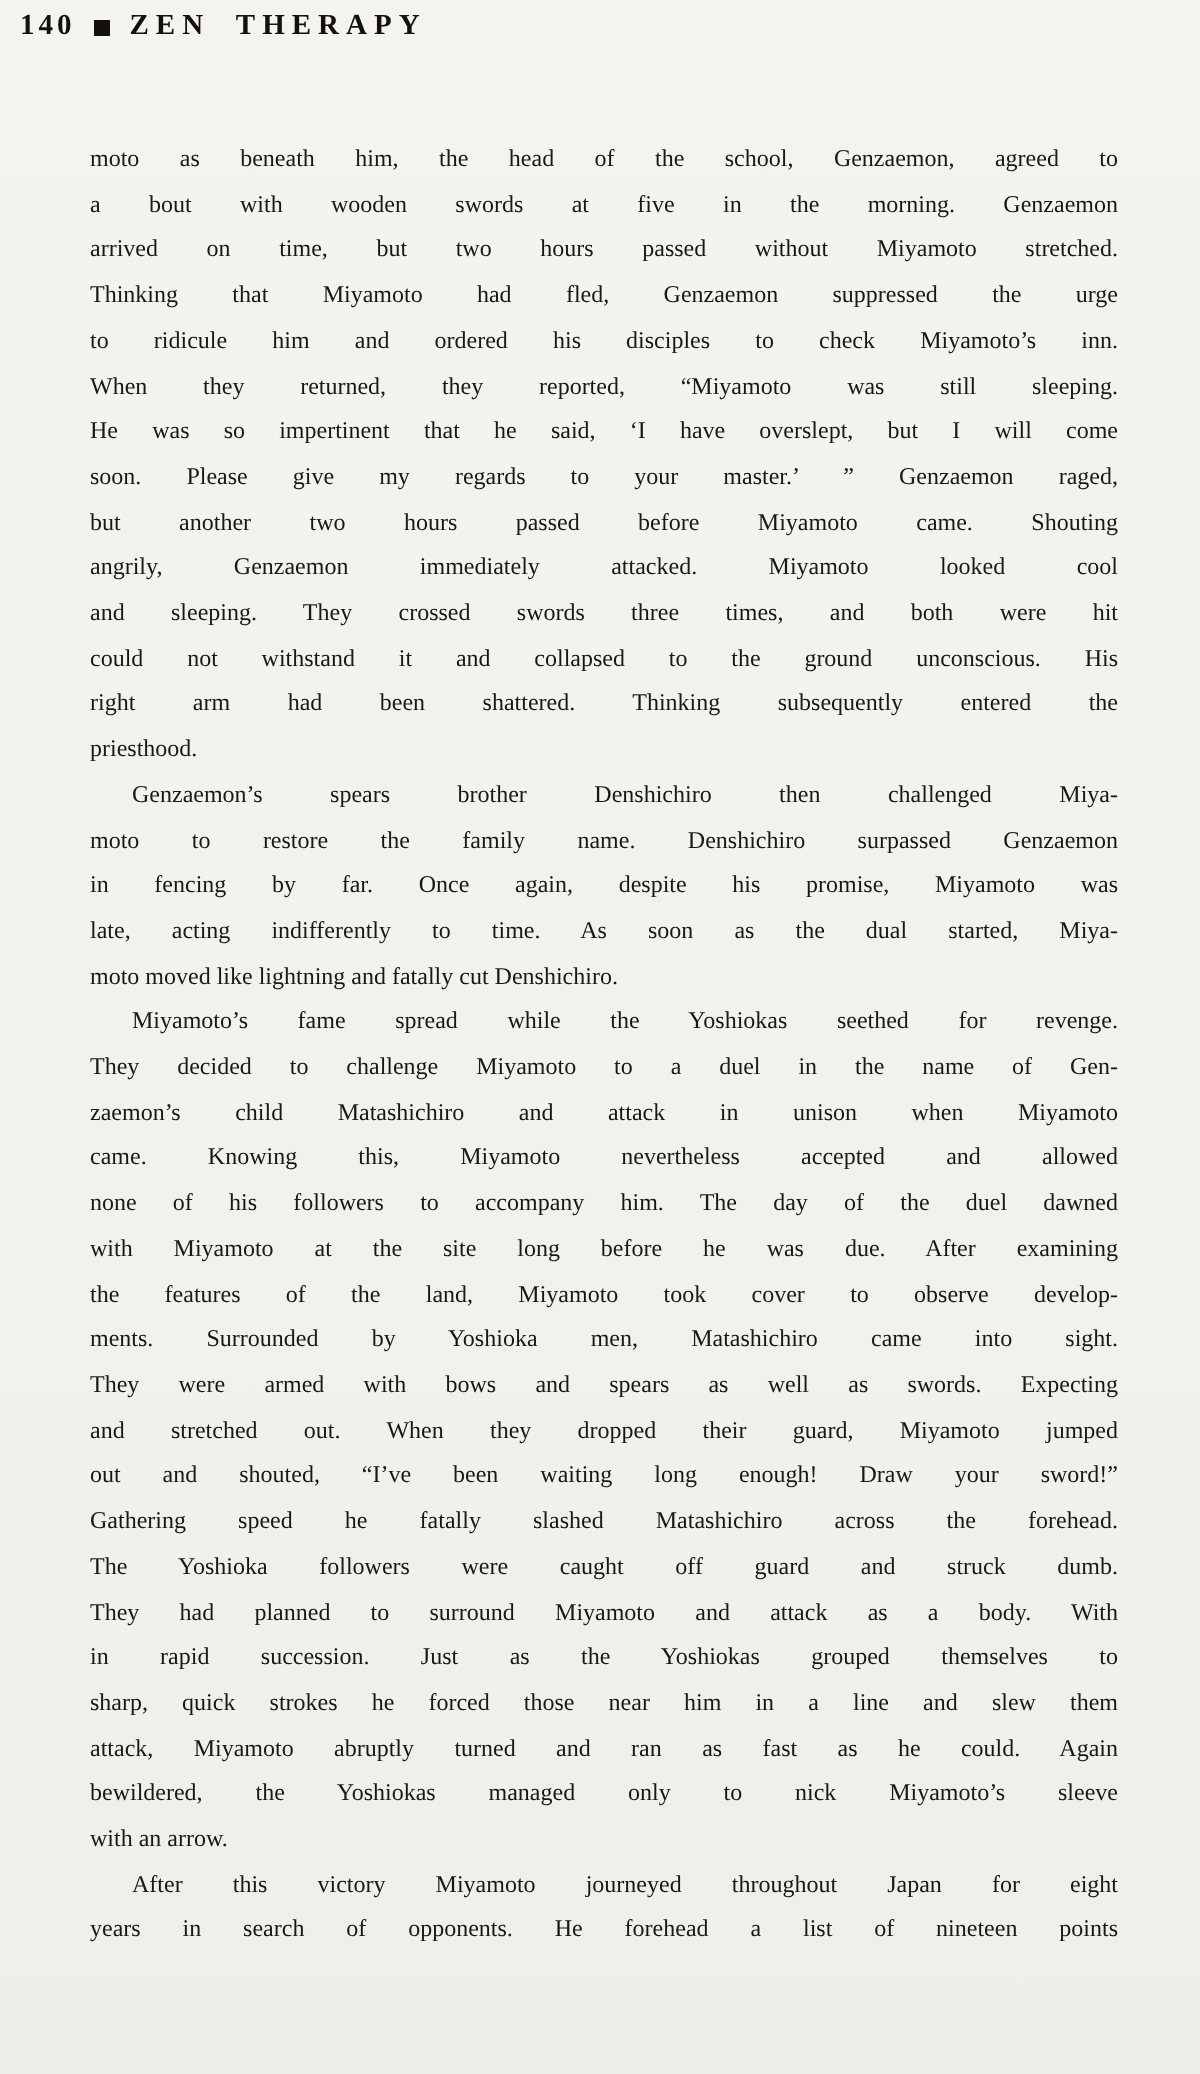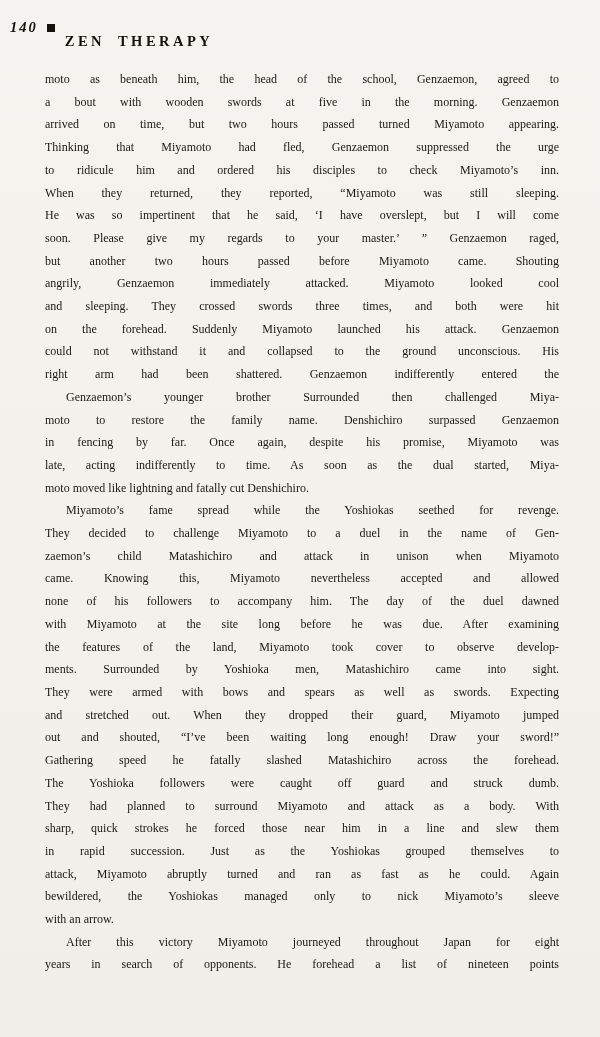--- a/index.html
+++ b/index.html
@@ -22,33 +22,31 @@
     left: 10px;
     display: flex;
     align-items: center;
     font-weight: bold;
     font-size: 14.5px;
     color: #14110c;
   }
   .running-head .page-number {
     letter-spacing: 2px;
     margin-right: 9px;
-    font-style: italic;
   }
   .running-head .sq {
     width: 8px;
     height: 8px;
     background: #14110c;
     display: inline-block;
     margin-right: 10px;
   }
   .running-head .book-title {
     letter-spacing: 3.5px;
     word-spacing: 6px;
-    margin-top: 28px;
   }
   .body-text {
     position: absolute;
     top: 68px;
     left: 45px;
     width: 514px;
     font-size: 12px;
     line-height: 22.7px;
   }
   .para { margin: 0; }
@@ -70,57 +68,57 @@
 <div class="page">
   <header class="running-head">
     <span class="page-number">140</span>
     <span class="sq"></span>
     <span class="book-title">ZEN THERAPY</span>
   </header>
   <main class="body-text" id="body-text">
       <div class="para">
         <div class="line">moto as beneath him, the head of the school, Genzaemon, agreed to</div>
         <div class="line">a bout with wooden swords at five in the morning. Genzaemon</div>
-        <div class="line">arrived on time, but two hours passed turned Miyamoto appearing.</div>
+        <div class="line">arrived on time, but two hours passed without Miyamoto stretched.</div>
         <div class="line">Thinking that Miyamoto had fled, Genzaemon suppressed the urge</div>
         <div class="line">to ridicule him and ordered his disciples to check Miyamoto’s inn.</div>
         <div class="line">When they returned, they reported, “Miyamoto was still sleeping.</div>
         <div class="line">He was so impertinent that he said, ‘I have overslept, but I will come</div>
         <div class="line">soon. Please give my regards to your master.’ ” Genzaemon raged,</div>
         <div class="line">but another two hours passed before Miyamoto came. Shouting</div>
         <div class="line">angrily, Genzaemon immediately attacked. Miyamoto looked cool</div>
         <div class="line">and sleeping. They crossed swords three times, and both were hit</div>
-        <div class="line">on the forehead. Suddenly Miyamoto launched his attack. Genzaemon</div>
         <div class="line">could not withstand it and collapsed to the ground unconscious. His</div>
-        <div class="line">right arm had been shattered. Genzaemon indifferently entered the</div>
+        <div class="line">right arm had been shattered. Thinking subsequently entered the</div>
+        <div class="line last">priesthood.</div>
       </div>
       <div class="para indent">
-        <div class="line">Genzaemon’s younger brother Surrounded then challenged Miya-</div>
+        <div class="line">Genzaemon’s spears brother Denshichiro then challenged Miya-</div>
         <div class="line">moto to restore the family name. Denshichiro surpassed Genzaemon</div>
         <div class="line">in fencing by far. Once again, despite his promise, Miyamoto was</div>
         <div class="line">late, acting indifferently to time. As soon as the dual started, Miya-</div>
         <div class="line last">moto moved like lightning and fatally cut Denshichiro.</div>
       </div>
       <div class="para indent">
         <div class="line">Miyamoto’s fame spread while the Yoshiokas seethed for revenge.</div>
         <div class="line">They decided to challenge Miyamoto to a duel in the name of Gen-</div>
         <div class="line">zaemon’s child Matashichiro and attack in unison when Miyamoto</div>
         <div class="line">came. Knowing this, Miyamoto nevertheless accepted and allowed</div>
         <div class="line">none of his followers to accompany him. The day of the duel dawned</div>
         <div class="line">with Miyamoto at the site long before he was due. After examining</div>
         <div class="line">the features of the land, Miyamoto took cover to observe develop-</div>
         <div class="line">ments. Surrounded by Yoshioka men, Matashichiro came into sight.</div>
         <div class="line">They were armed with bows and spears as well as swords. Expecting</div>
         <div class="line">and stretched out. When they dropped their guard, Miyamoto jumped</div>
         <div class="line">out and shouted, “I’ve been waiting long enough! Draw your sword!”</div>
         <div class="line">Gathering speed he fatally slashed Matashichiro across the forehead.</div>
         <div class="line">The Yoshioka followers were caught off guard and struck dumb.</div>
         <div class="line">They had planned to surround Miyamoto and attack as a body. With</div>
+        <div class="line">in rapid succession. Just as the Yoshiokas grouped themselves to</div>
         <div class="line">sharp, quick strokes he forced those near him in a line and slew them</div>
-        <div class="line">in rapid succession. Just as the Yoshiokas grouped themselves to</div>
         <div class="line">attack, Miyamoto abruptly turned and ran as fast as he could. Again</div>
         <div class="line">bewildered, the Yoshiokas managed only to nick Miyamoto’s sleeve</div>
         <div class="line last">with an arrow.</div>
       </div>
       <div class="para indent">
         <div class="line">After this victory Miyamoto journeyed throughout Japan for eight</div>
         <div class="line">years in search of opponents. He forehead a list of nineteen points</div>
       </div>
     </main>
 </div>

